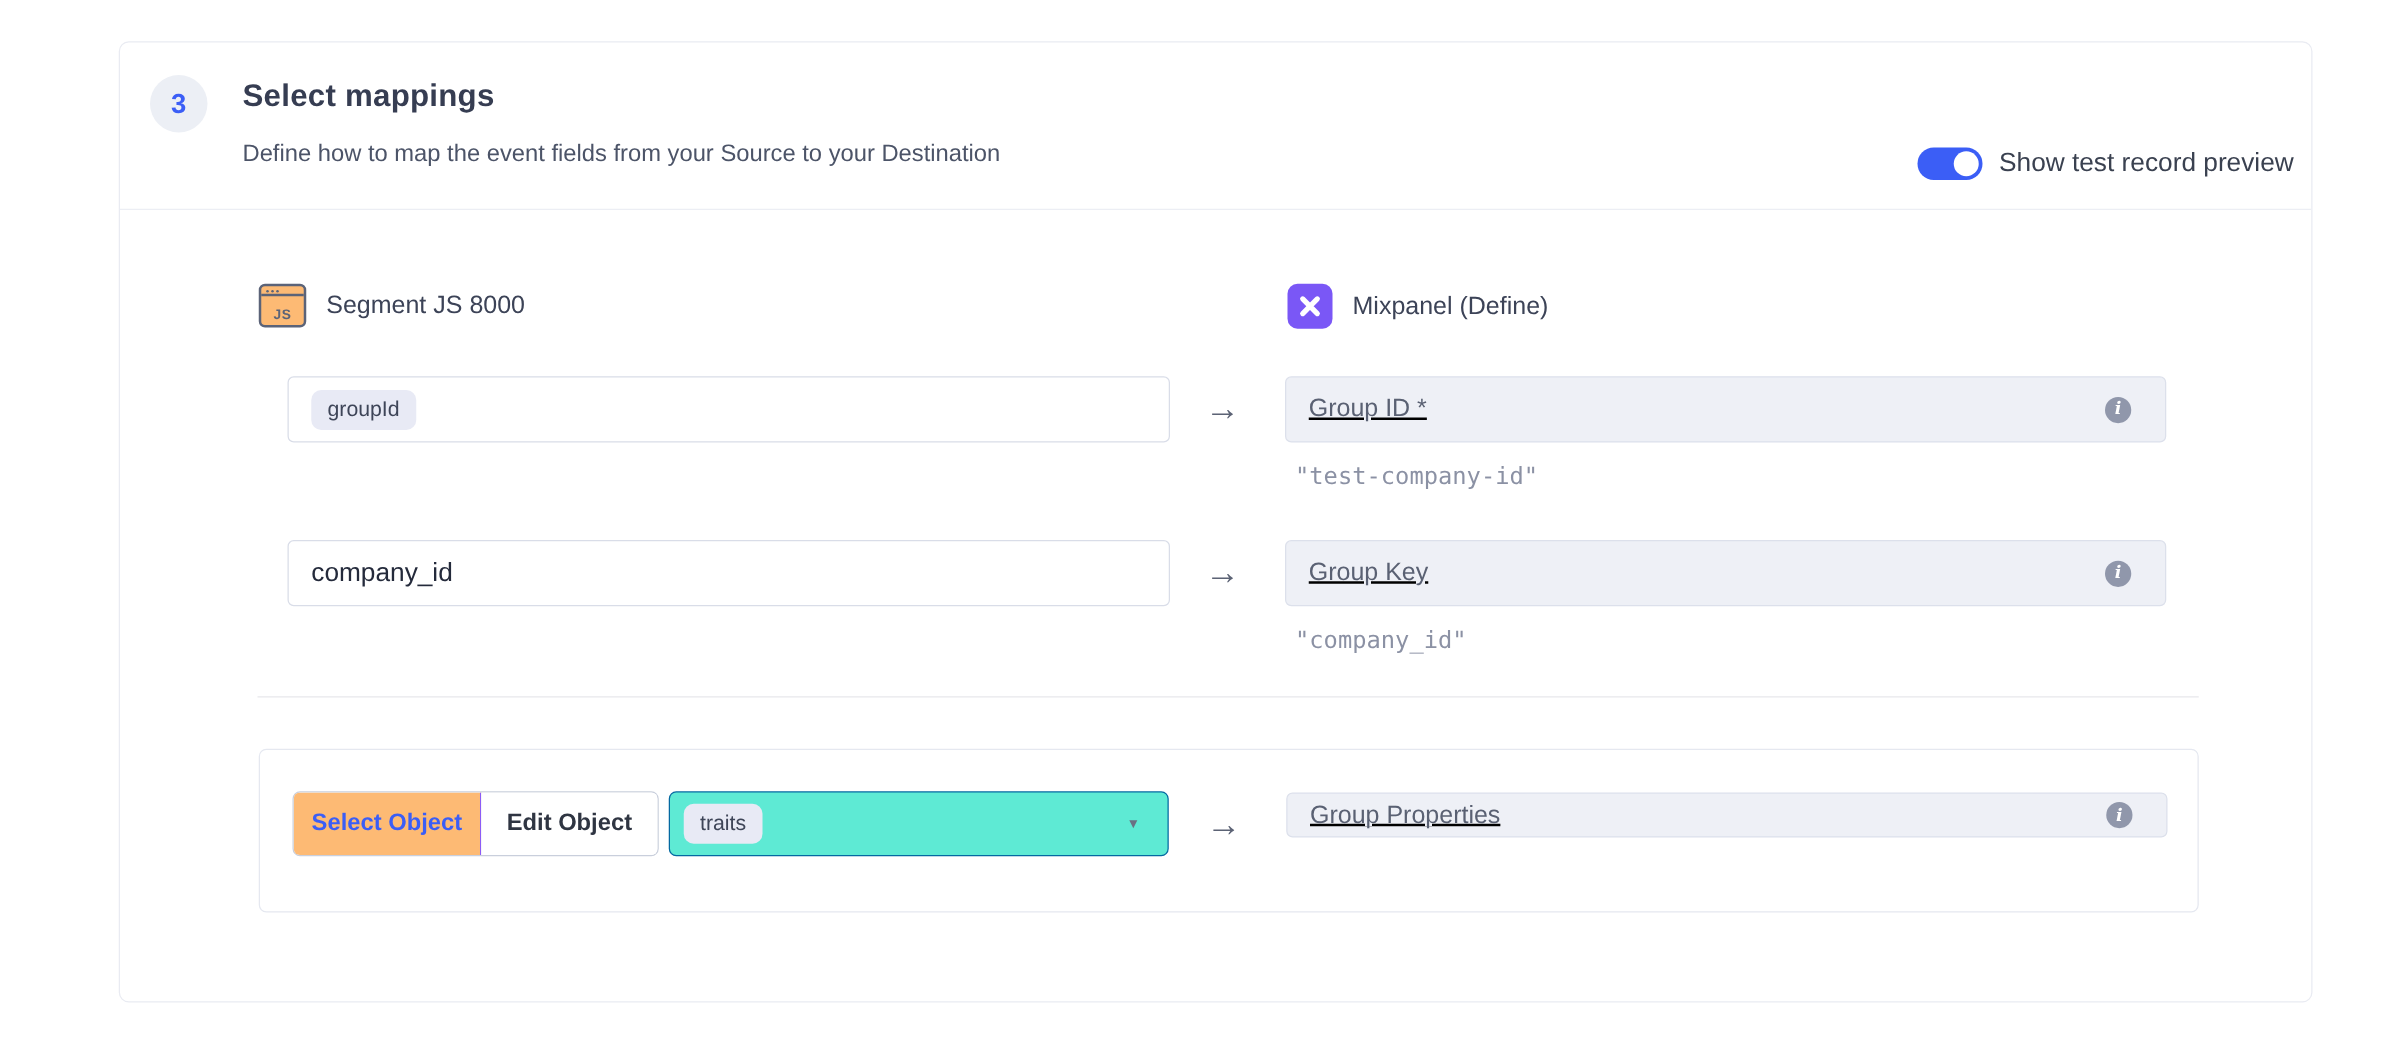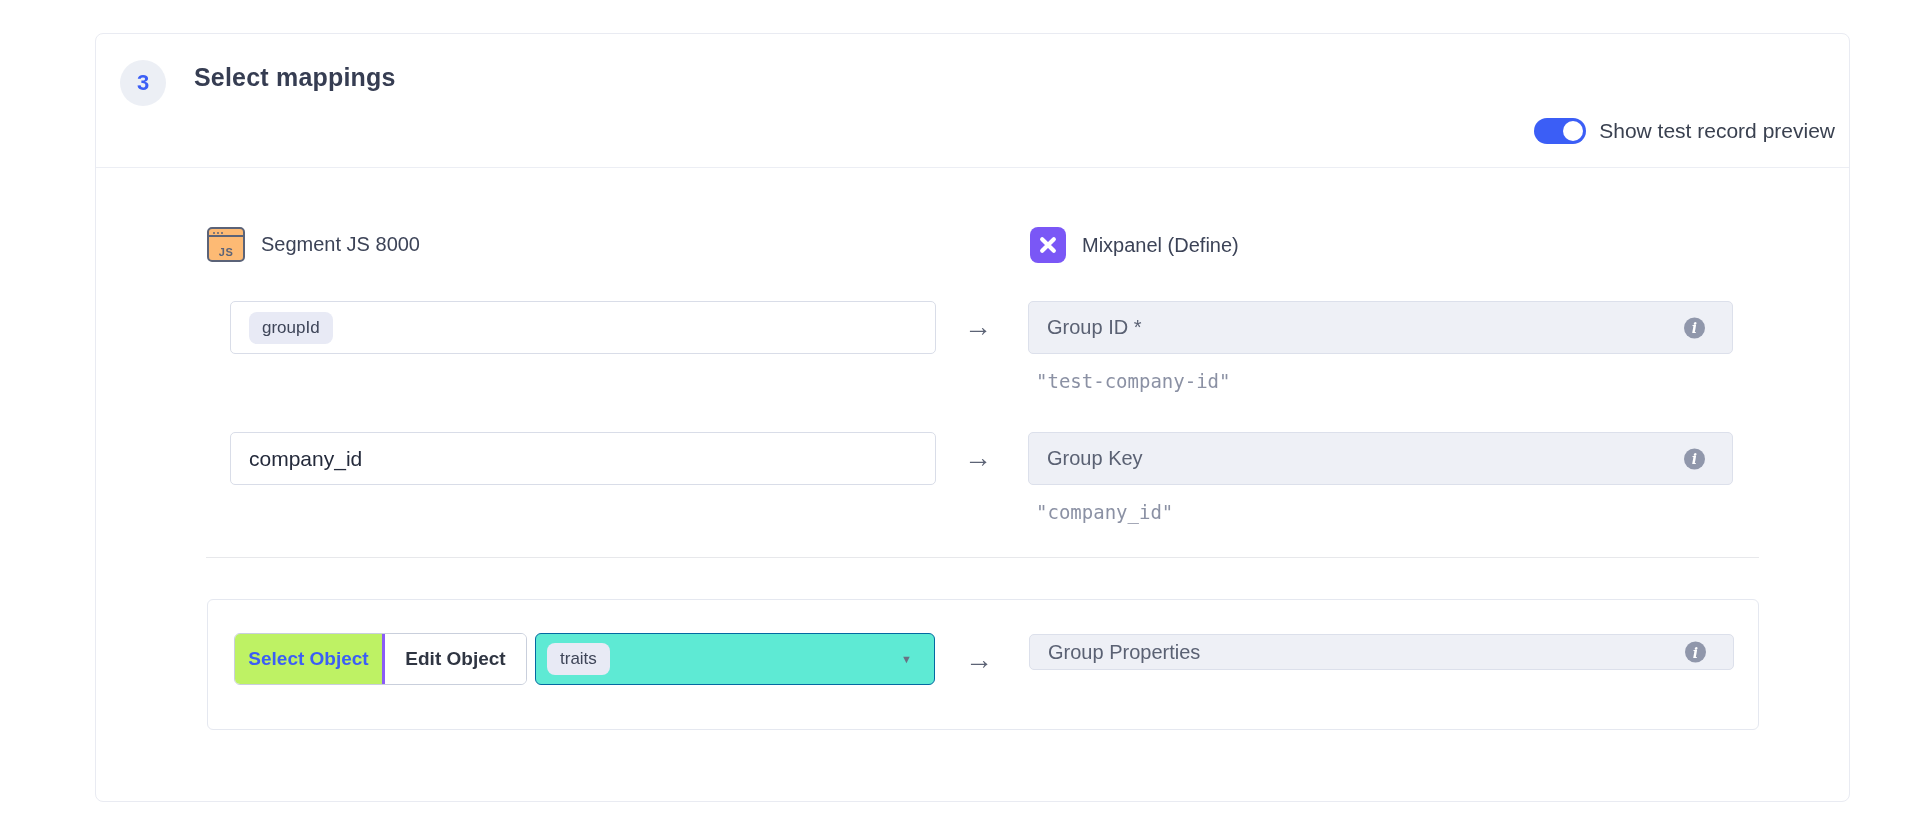--- a/index.html
+++ b/index.html
@@ -46,58 +46,59 @@
   .map-input.r1{top:267px;}
   .map-input.r2{top:398px;}
   .chip{background:#E8EAF5;color:#3E4558;border-radius:8px;padding:6px 13px;font-size:17px;white-space:nowrap;}
   .plain-value{font-size:21px;color:#242A3B;}
 
   .arrow{position:absolute;width:28px;text-align:center;font-size:28px;line-height:28px;color:#5C6375;}
   .arrow.a1{left:868px;top:279px;}
   .arrow.a2{left:868px;top:410px;}
 
   .dest-field{position:absolute;left:932px;width:705px;height:53px;background:#EEF0F6;
-        border:1px solid #DCE0EB;border-radius:5px;display:flex;align-items:center;padding-left:18px;}
+        border:1px solid #DCE0EB;border-radius:5px;display:flex;align-items:center;padding-left:18px;text-decoration:underline;}
   .dest-field.r1{top:267px;}
   .dest-field.r2{top:398px;}
   .dest-field .label{font-size:20px;color:#5A6173;}
   .info{position:absolute;right:27px;top:50%;transform:translateY(-50%);
         width:21px;height:21px;border-radius:50%;background:#9097AB;color:#fff;
         font-family:"DejaVu Serif",serif;font-style:italic;font-weight:700;font-size:14px;
         display:flex;align-items:center;justify-content:center;cursor:pointer;}
 
   .preview-text{position:absolute;left:940px;font-family:"DejaVu Sans Mono",monospace;
         font-size:19px;color:#8B91A4;}
   .preview-text.p1{top:336px;}
   .preview-text.p2{top:467px;}
 
   .mid-divider{position:absolute;left:110px;top:523px;width:1553px;height:1px;background:#E7E8EB;}
 
   .object-card{position:absolute;left:111px;top:565px;width:1552px;height:131px;
         border:1px solid #E5E8F0;border-radius:6px;background:#fff;}
   .seg{position:absolute;left:26px;top:33px;height:52px;display:flex;
         border:1px solid #C9CFDC;border-radius:6px;overflow:hidden;background:#fff;}
   .seg-btn{display:flex;align-items:center;justify-content:center;font-size:19px;font-weight:600;cursor:pointer;}
-  .seg-btn.active{width:150px;background:#bef264;color:var(--accent);border-right:3px solid #8b5cf6;}
+  .seg-btn.active{width:150px;background:#fdba74;color:var(--accent);border-right:1px solid #8b5cf6;}
   .seg-btn.inactive{width:141px;background:#fff;color:#2F3542;}
   .dropdown{position:absolute;left:327px;top:33px;width:400px;height:52px;background:#5eead4;
         border:1px solid #0369a1;border-radius:6px;display:flex;align-items:center;
         padding-left:11px;cursor:pointer;}
   .caret{position:absolute;right:22px;top:50%;transform:translateY(-50%);font-size:11px;color:#6A7183;}
   .arrow.a3{left:757px;top:46px;}
   .dest-field.obj{left:821px;top:34px;width:705px;height:36px;}
 </style>
 </head>
 <body>
 
 <div class="page">
   <div class="card">
 
     <div class="step-circle">3</div>
     <div class="title">Select mappings</div>
+    <div class="subtitle">Define how to map the event fields from your Source to your Destination</div>
 
     <div class="toggle-row">
       <div class="toggle">
         <div class="toggle-knob"></div>
       </div>
       <span class="toggle-label">Show test record preview</span>
     </div>
 
     <div class="header-divider"></div>
 

